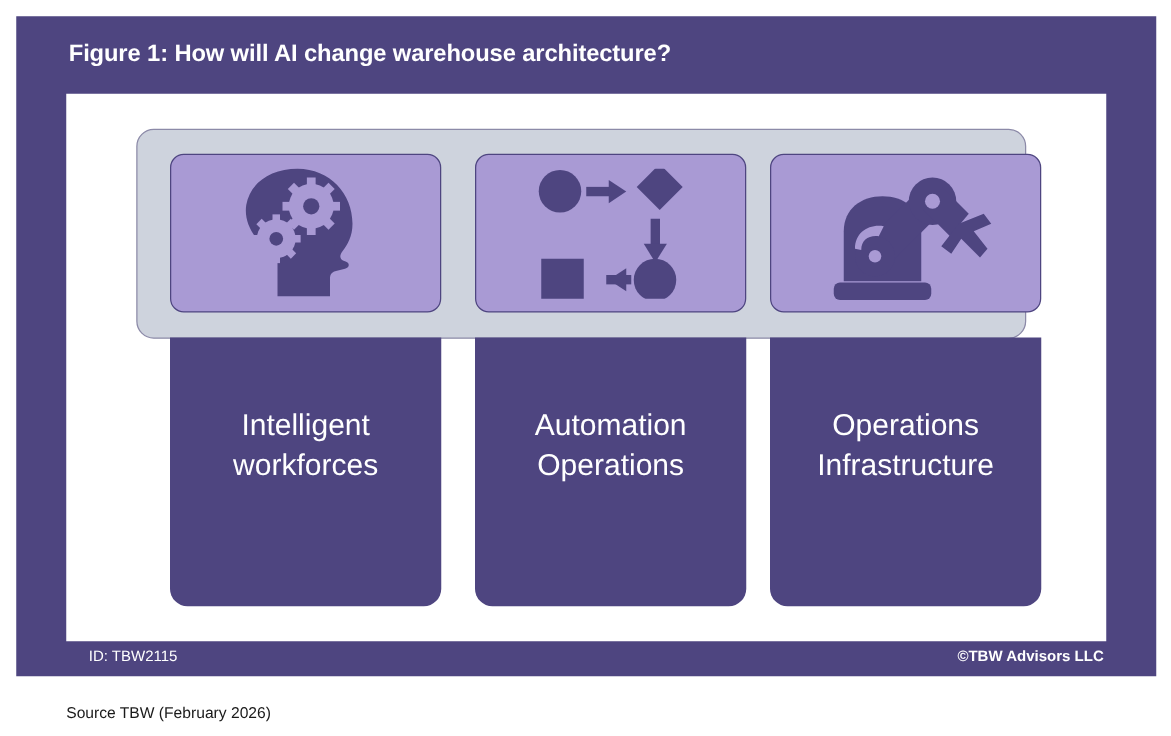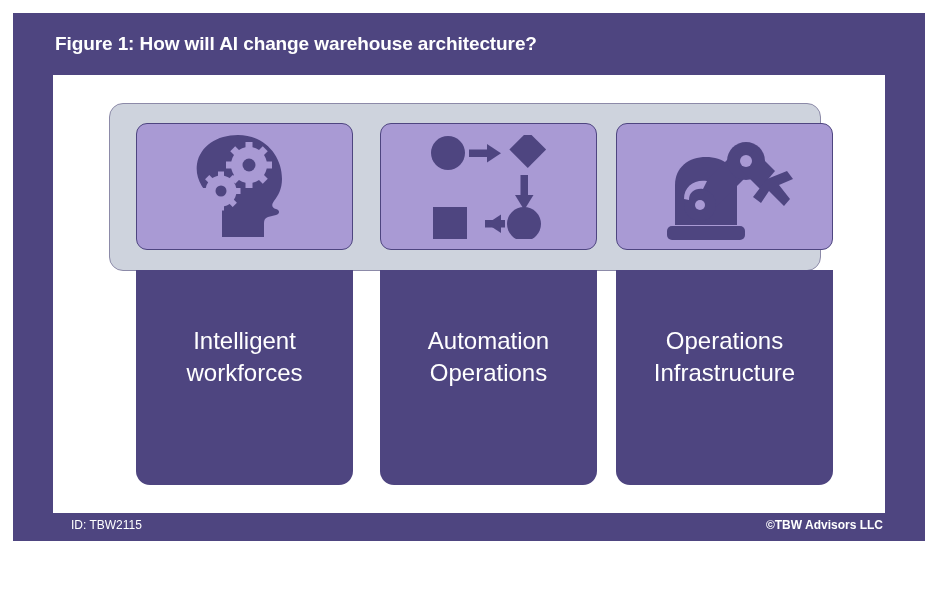--- a/index.html
+++ b/index.html
@@ -263,14 +263,15 @@
       </div>
 
     </div>
 
     <div class="footer-id">ID: TBW2115</div>
 
     <div class="footer-copyright">©TBW Advisors LLC</div>
 
   </div>
 
+  <div class="source-note">Source TBW (February 2026)</div>
 
 </div>
 
 </body></html>

